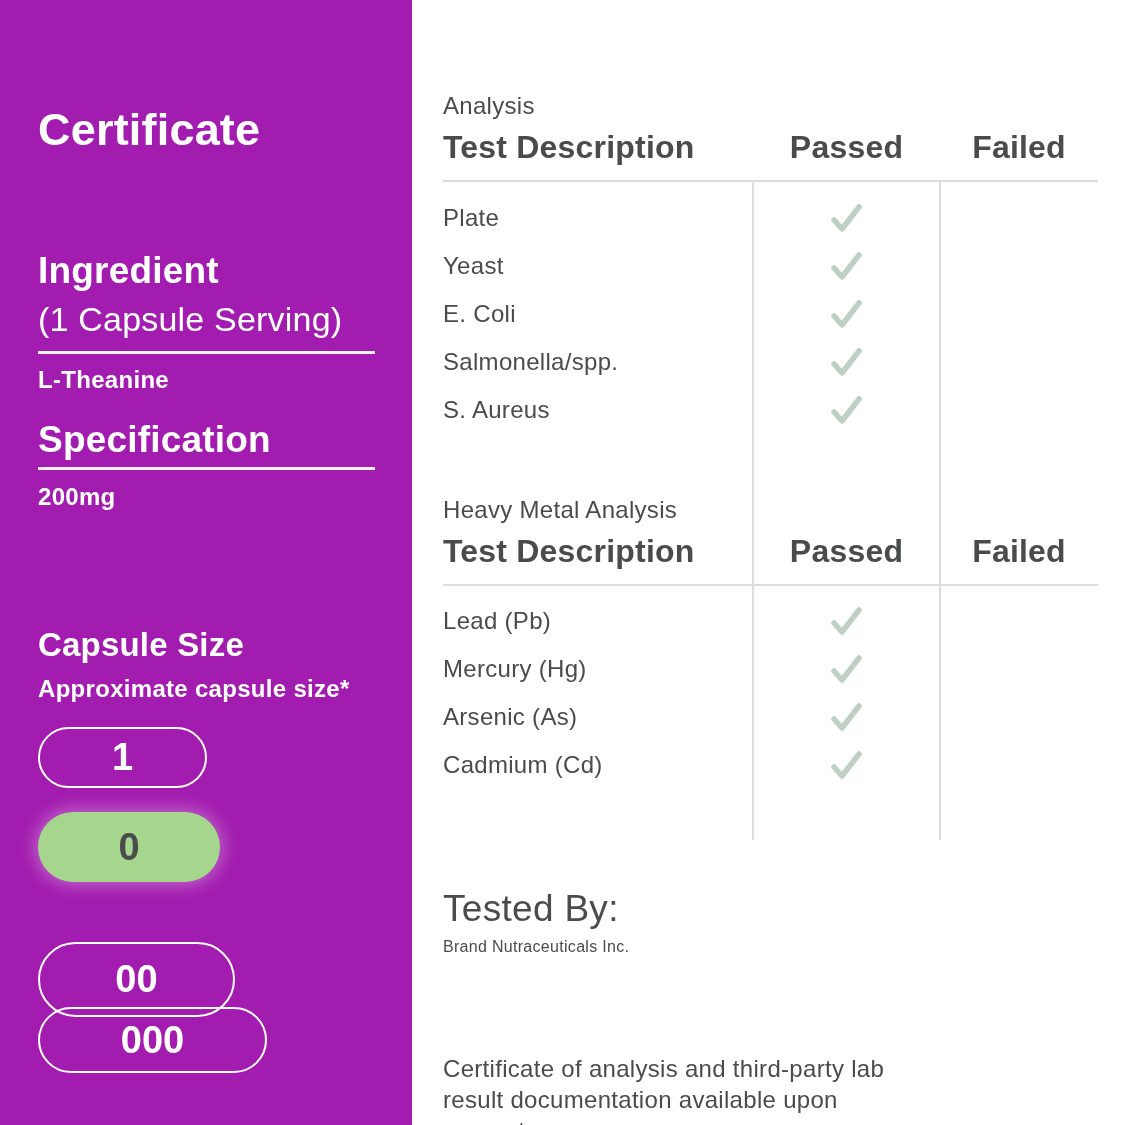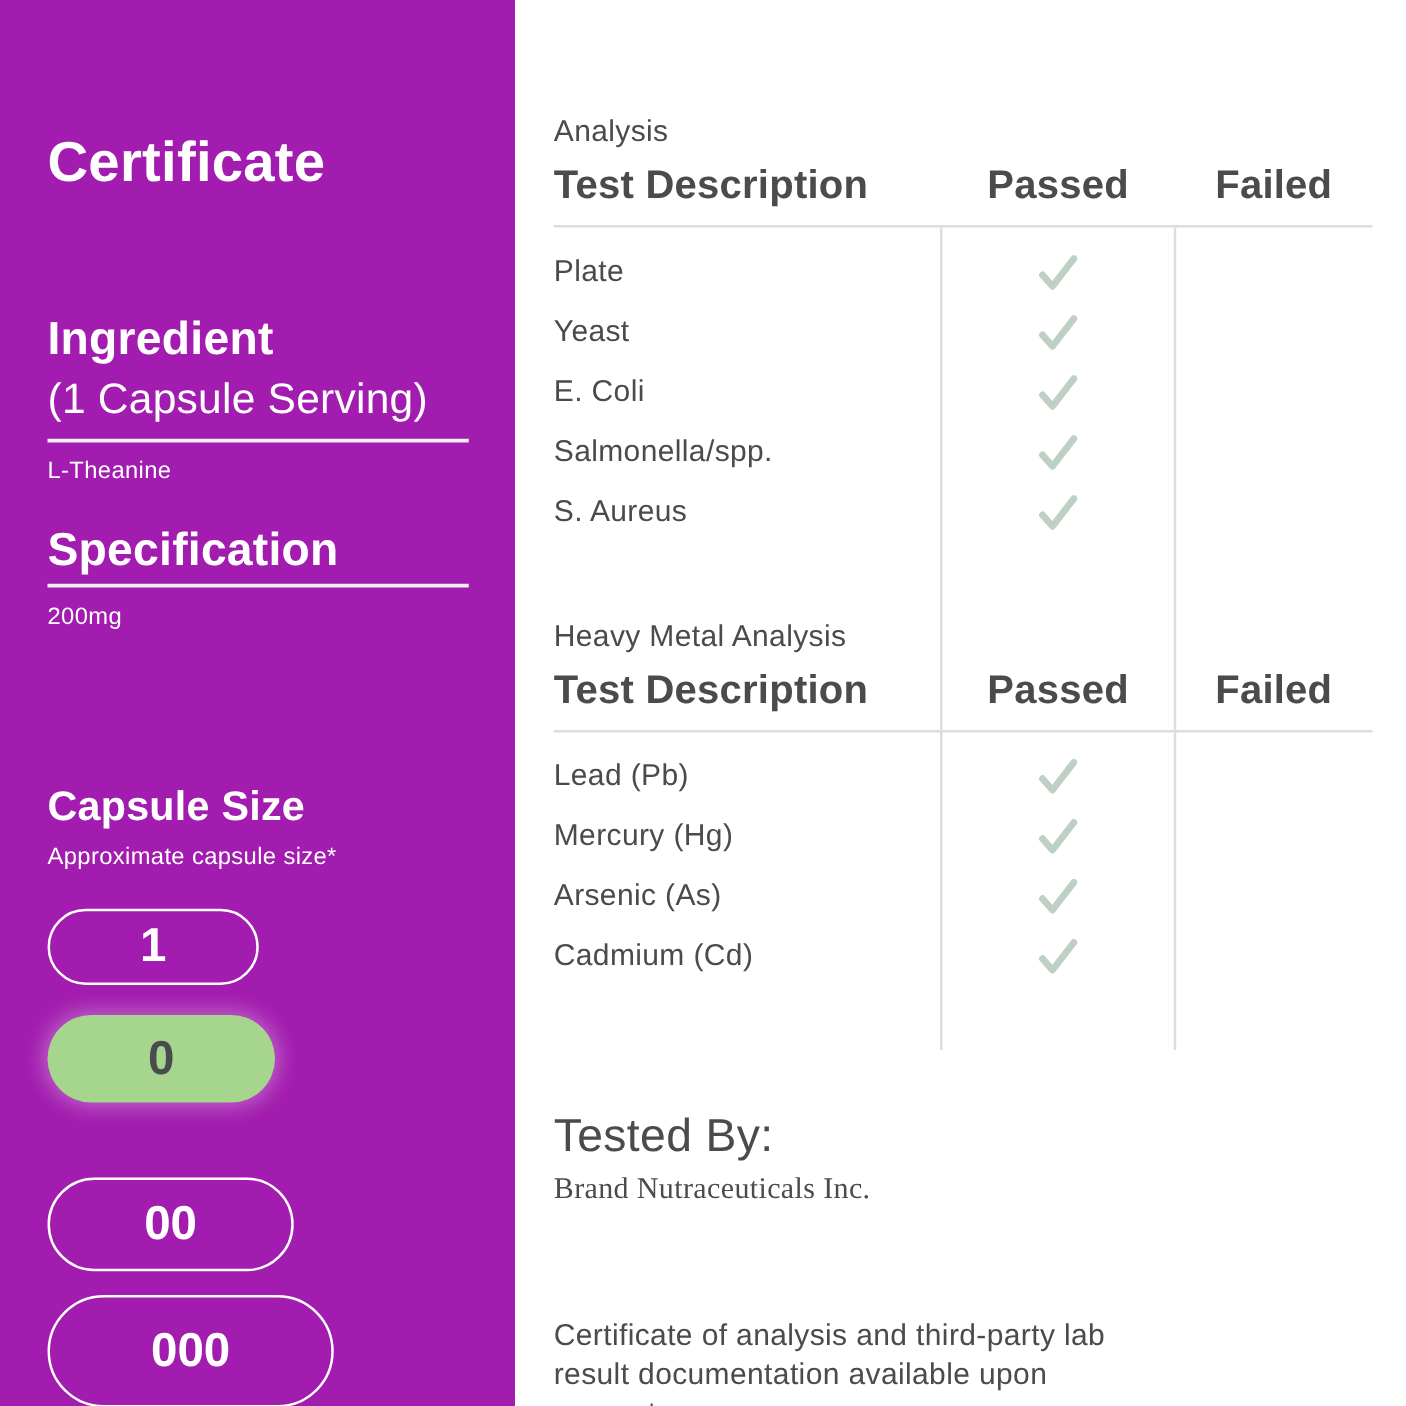--- a/index.html
+++ b/index.html
@@ -18,33 +18,33 @@
     position:absolute;left:0;top:0;width:412px;height:1125px;
     background:#a21caf;color:#ffffff;
   }
   .sb-title{
     position:absolute;left:38px;top:104px;
     font-size:45px;line-height:1.14;font-weight:bold;letter-spacing:0.2px;
   }
   .sb-h2{font-size:37px;font-weight:bold;letter-spacing:0.2px;}
   .sb-h2-light{font-size:34px;font-weight:normal;letter-spacing:0.2px;}
   .sb-rule{height:3px;background:#f1f1f1;width:337px;border:none;margin:0;}
-  .sb-small{font-size:19px;font-weight:normal;letter-spacing:0.3px;}
+  .sb-small{font-size:24px;font-weight:bold;letter-spacing:0.3px;}
 
   .pill{
     position:absolute;left:38px;
     display:flex;align-items:center;justify-content:center;
     border:2.5px solid #ffffff;border-radius:60px;
     color:#ffffff;font-weight:bold;font-size:38px;
     box-sizing:border-box;
   }
   .pill-1{top:727px;width:169px;height:61px;}
   .pill-0{top:812px;width:182px;height:70px;}
   .pill-00{top:921px;width:197px;height:75px;margin-top:21px;}
-  .pill-000{top:1036px;width:229px;height:90px;}
+  .pill-000{top:1007px;width:229px;height:66px;}
   .pill.selected{
     background:#a6d58d;border:none;color:#4a4b4d;
     box-shadow:0 0 16px 4px rgba(255,255,255,0.30);
   }
 
   
   .section-label{font-size:24px;letter-spacing:0.3px;}
   .tbl-header{
     position:absolute;left:443px;width:655px;height:46px;
     display:grid;grid-template-columns:310px 187px 158px;
@@ -58,21 +58,21 @@
   .tbl-rows{position:absolute;left:443px;width:655px;}
   .tbl-row{
     display:grid;grid-template-columns:310px 187px 158px;
     height:48px;align-items:center;
   }
   .cell-test{font-size:24px;letter-spacing:0.3px;}
   .cell-mark{display:flex;align-items:center;justify-content:center;}
   .check{width:37px;height:33px;}
 
   .tested-by{font-size:37px;letter-spacing:0.3px;}
-  .brand{font-size:24px;letter-spacing:0.3px;font-family:Liberation Serif, serif;}
+  .brand{font-size:16px;letter-spacing:0.3px;}
   .footer-note{
     font-size:24px;line-height:1.3;letter-spacing:0.3px;width:490px;
   }
 </style>
 </head>
 <body>
 
 <div class="canvas">
 
   <div class="sidebar">

